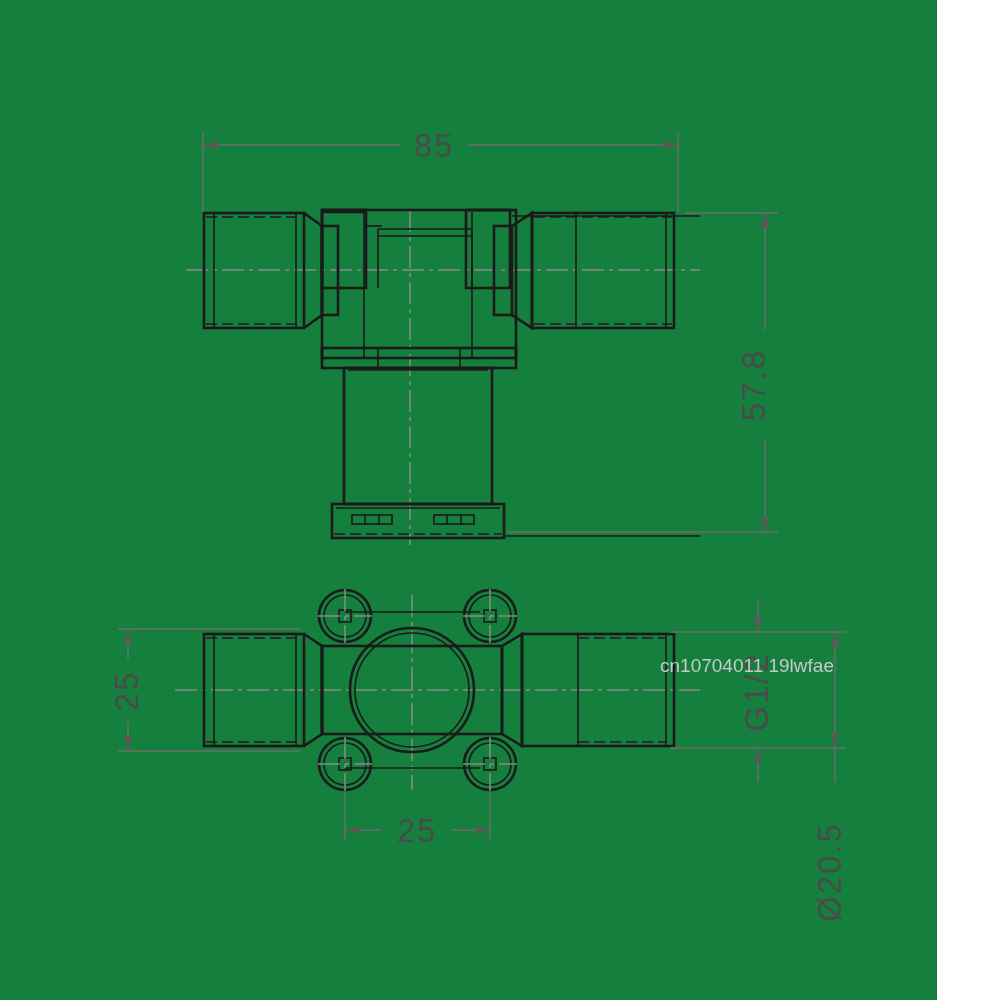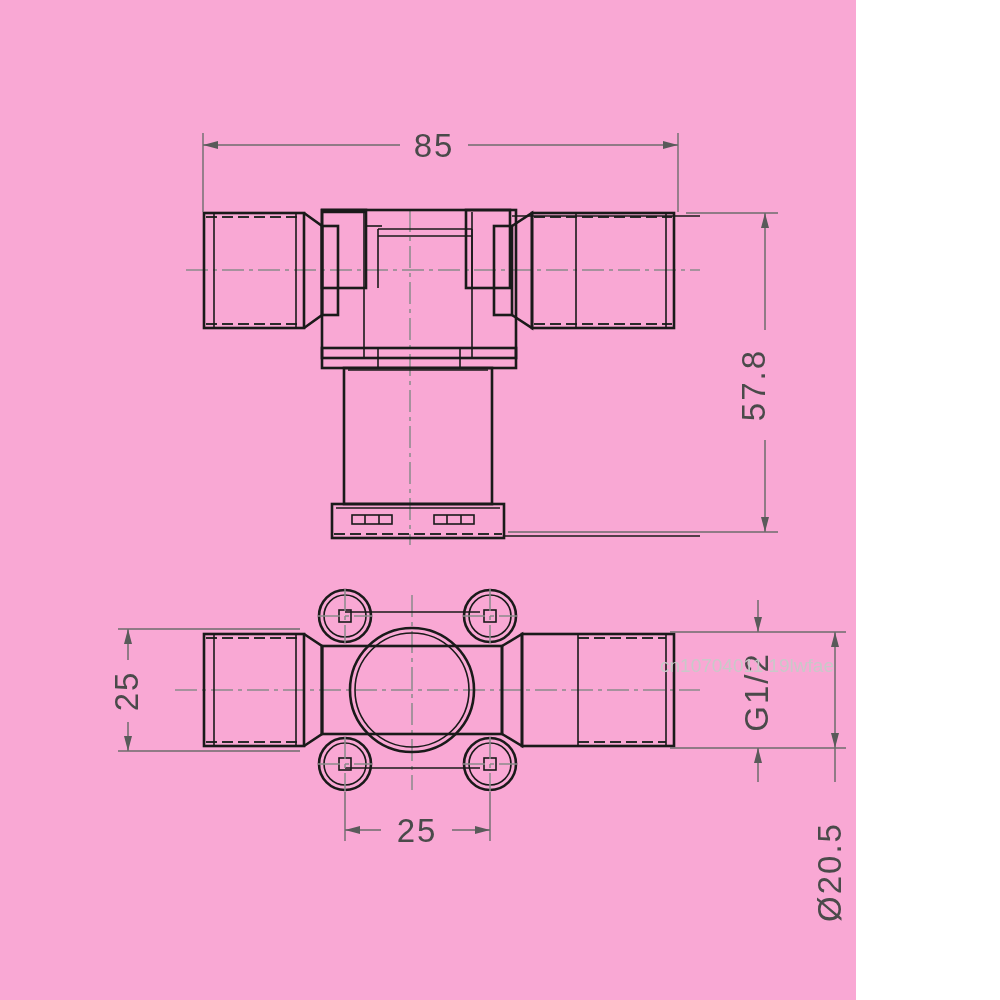--- a/index.html
+++ b/index.html
@@ -8,23 +8,23 @@
     background: #ffffff;
   }
   body {
     width: 1000px;
     height: 1000px;
     font-family: "Liberation Sans", sans-serif;
     overflow: hidden;
   }
   #drawing-root {
     position: relative;
-    width: 856px;
+    width: 937px;
     height: 1000px;
-    background: #f9a8d4;
+    background: #15803d;
   }
   svg#tech-drawing {
     display: block;
     width: 1000px;
     height: 1000px;
   }
   .outline {
     fill: none;
     stroke: #1a1a1a;
     stroke-width: 2.6;

